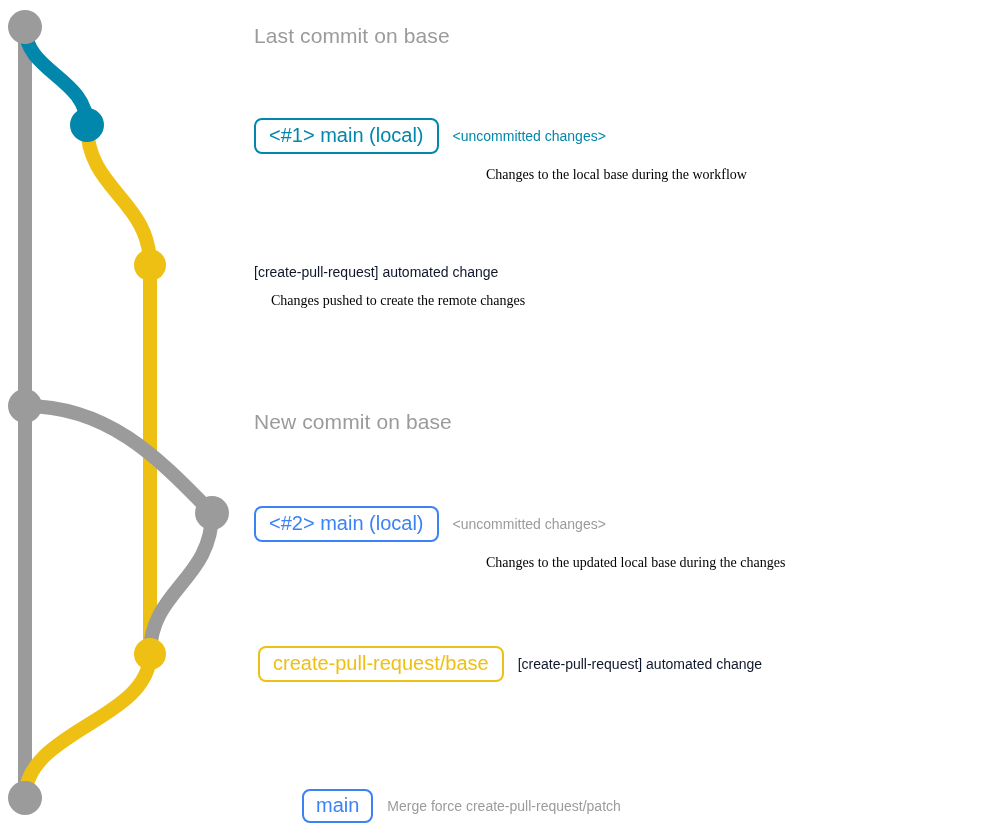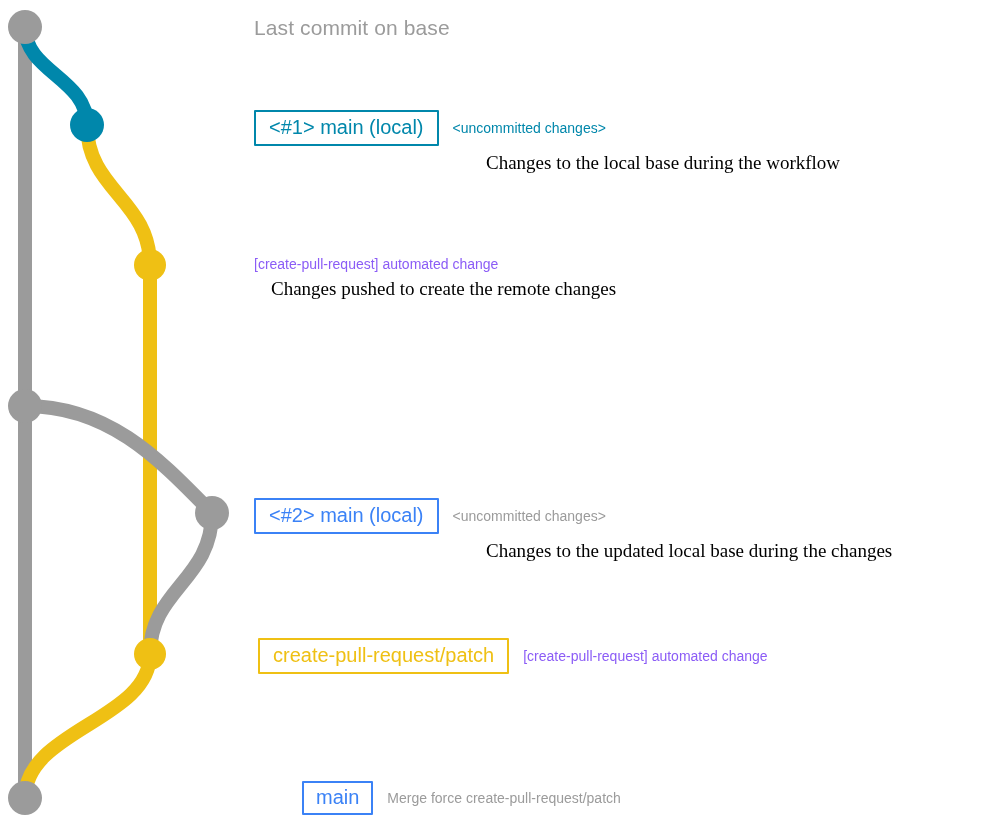--- a/index.html
+++ b/index.html
@@ -21,21 +21,21 @@
     position: absolute;
     left: 0;
     top: 0;
     width: 981px;
     height: 827px;
   }
 
   .layer-text {
     position: absolute;
     left: 0;
-    top: 4px;
+    top: 12px;
     width: 981px;
     height: 692px;
   }
 
   
   .row {
     position: absolute;
     white-space: nowrap;
   }
 
@@ -53,47 +53,47 @@
     align-items: center;
     white-space: nowrap;
   }
 
   .pill {
     display: inline-flex;
     align-items: center;
     justify-content: center;
     box-sizing: border-box;
     border: 2px solid currentColor;
-    border-radius: 1px;
+    border-radius: 8px;
     padding: 4px 13px 5px 13px;
     font-family: "Liberation Sans", sans-serif;
     font-size: 20px;
     line-height: 1.15;
     font-weight: 400;
   }
 
   .title {
     font-family: "Liberation Sans", sans-serif;
     font-size: 14px;
     line-height: 1.15;
     margin-left: 14px;
     white-space: nowrap;
   }
 
   .subtitle {
     font-family: "Liberation Serif", serif;
-    font-size: 19px;
+    font-size: 14px;
     color: #000000;
     white-space: nowrap;
-    margin-top: 6px;
+    margin-top: 13px;
   }
 
   
   .c-blue   { color: #0087ab; }
-  .c-yellow { color: #8b5cf6; }
+  .c-yellow { color: #0f172a; }
   .c-gray   { color: #9b9b9b; }
 
   .pill.c-blue   { color: #0087ab; }
   .pill.c-yellow { color: #efc014; }
   .pill.c-gray   { color: #3b82f6; }
 
   
   #row-last-commit      { left: 254px; top: 12px; }
 
   #row-local-1          { left: 254px; top: 106px; }
@@ -156,32 +156,35 @@
     <div class="subtitle">Changes to the local base during the workflow</div>
   </div>
 
   <div class="row" id="row-automated-1">
     <div class="line">
       <span class="title c-yellow">[create-pull-request] automated change</span>
     </div>
     <div class="subtitle">Changes pushed to create the remote changes</div>
   </div>
 
+  <div class="row" id="row-new-commit">
+    <div class="heading">New commit on base</div>
+  </div>
 
   <div class="row" id="row-local-2">
     <div class="line">
       <span class="pill c-gray">&lt;#2&gt; main (local)</span>
       <span class="title c-gray">&lt;uncommitted changes&gt;</span>
     </div>
     <div class="subtitle">Changes to the updated local base during the changes</div>
   </div>
 
   <div class="row" id="row-patch">
     <div class="line">
-      <span class="pill c-yellow">create-pull-request/patch</span>
+      <span class="pill c-yellow">create-pull-request/base</span>
       <span class="title c-yellow">[create-pull-request] automated change</span>
     </div>
   </div>
 
   <div class="row" id="row-merge">
     <div class="line">
       <span class="pill c-gray">main</span>
       <span class="title c-gray">Merge force create-pull-request/patch</span>
     </div>
   </div>

